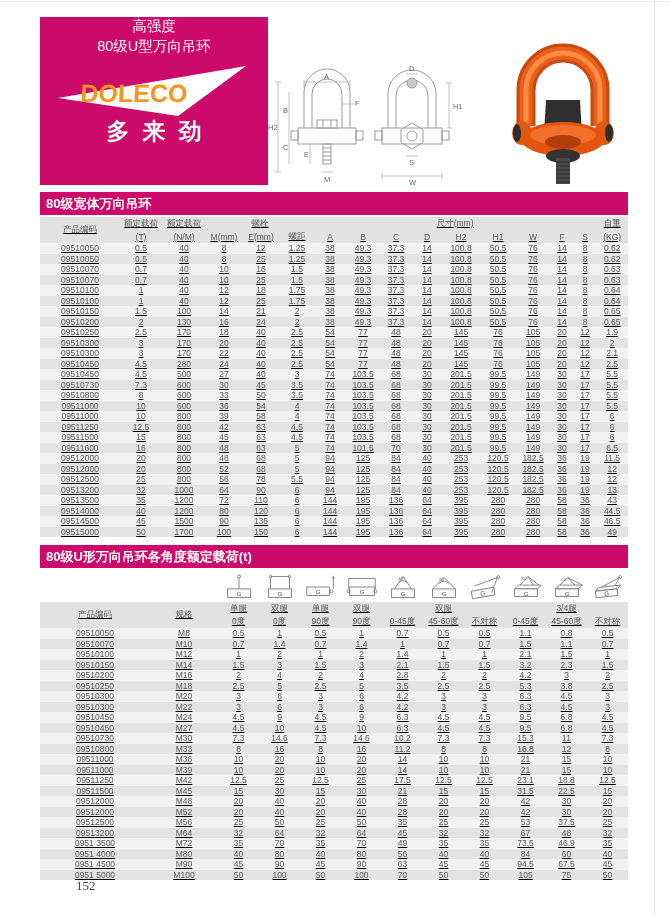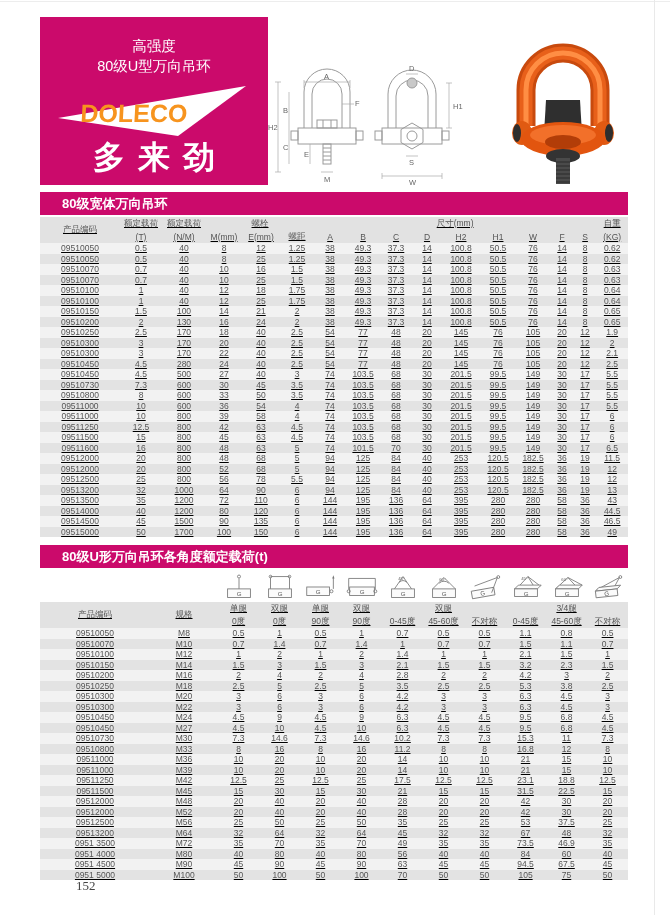--- a/index.html
+++ b/index.html
@@ -5,32 +5,32 @@
   :root{ --magenta:#CB0A6B; --orange:#F7941E; }
   html,body{ margin:0; padding:0; background:#ffffff; }
   .page{ position:relative; width:670px; height:915px; background:#fff; overflow:hidden;
          font-family:"Liberation Sans","DejaVu Sans",sans-serif; }
   .edge-top{ position:absolute; left:0; top:1px; width:670px; height:1px; background:#ededed; }
   .edge-right{ position:absolute; left:654px; top:0; width:1px; height:915px; background:#e9e9e9; }
 
   
   .hero-block{ position:absolute; left:40px; top:17px; width:228px; height:168px;
                background:var(--magenta); color:#fff; text-align:center; }
-  .slogan{ padding-top:20px; font-size:14.5px; line-height:19.5px; }
+  .slogan{ font-size:14.5px; line-height:19.5px; }
   .logo-swoosh{ display:block; margin:8px auto 0; }
-  .brand-cn{ font-size:32px; font-weight:bold; letter-spacing:13px; margin-left:13px; margin-top:-2px; }
+  .brand-cn{ font-size:23px; font-weight:bold; letter-spacing:13px; margin-left:13px; margin-top:-2px; }
 
   .drawings{ position:absolute; left:262px; top:36px; }
   .photo{ position:absolute; left:478px; top:8px; }
 
   
   .section1{ position:absolute; left:40px; top:192px; width:588px; }
   .section2{ position:absolute; left:40px; top:545px; width:588px; }
   .bar{ height:23px; background:var(--magenta); color:#fff; font-size:13px; font-weight:bold;
-        line-height:23px; padding-left:22px; box-sizing:border-box; }
+        line-height:23px; padding-left:6px; box-sizing:border-box; }
   table{ width:588px; border-collapse:collapse; table-layout:fixed; margin-top:2px;text-decoration:underline; }
   th{ background:#E2E2E2; font-weight:normal; font-size:8.5px; color:#555; height:13px; padding:0; text-align:center; }
   td{ font-size:8.5px; color:#555; text-align:center; height:10.5px; line-height:10.5px; padding:0;
       white-space:nowrap; overflow:hidden; }
   tbody tr:nth-child(odd) td{ background:#F2F2F2; }
   tbody tr:nth-child(even) td{ background:#E3E3E3; }
 
   
   .icons{ display:flex; height:34px; align-items:flex-end; background:#fff; }
   .icons .spacer{ width:178px; }

